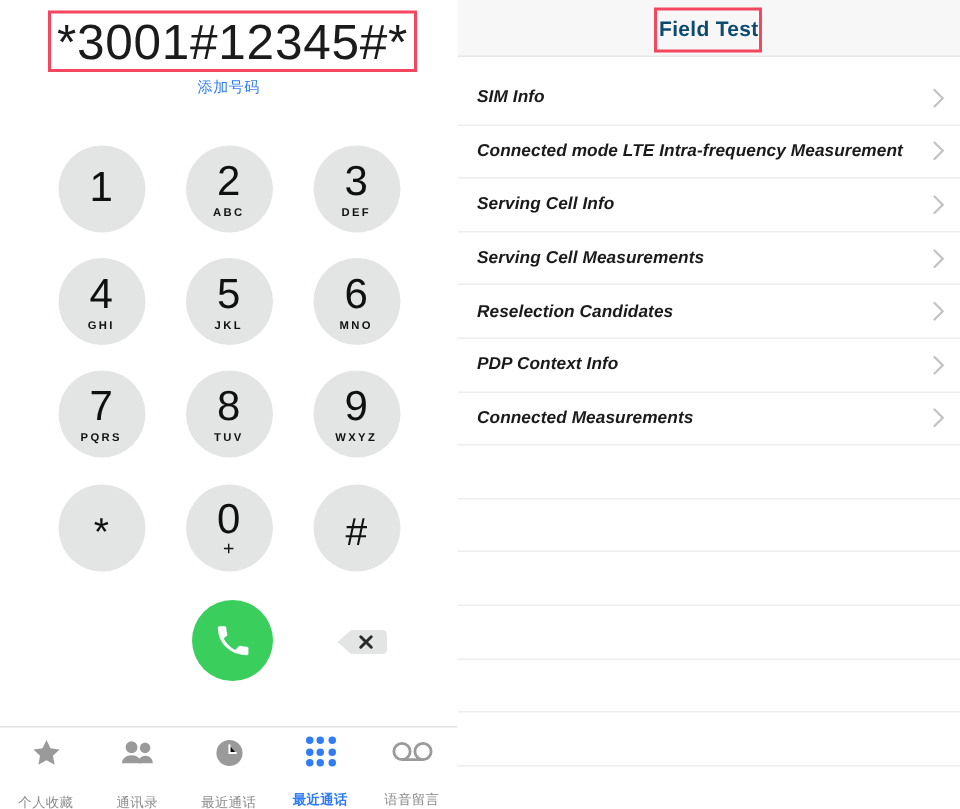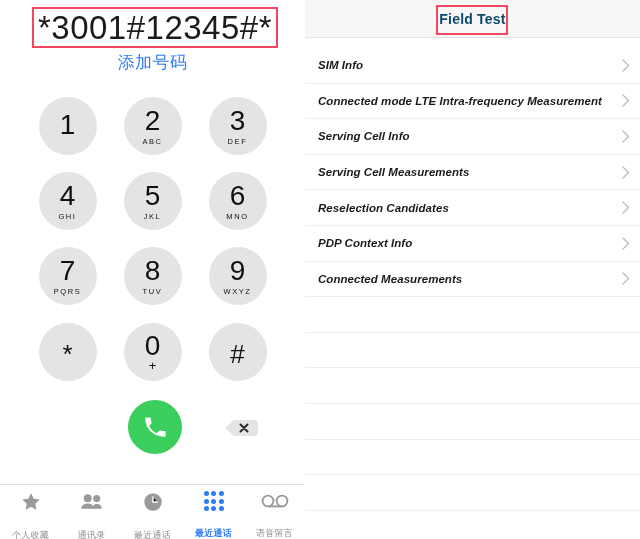--- a/index.html
+++ b/index.html
@@ -29,21 +29,21 @@
     position: absolute; left: 32px; top: 7px;
     width: 246px; height: 41px;
     display: flex; align-items: center; justify-content: center;
     font-size: 33px; letter-spacing: 0.5px;
     color: #1b1b1b; font-weight: 400;
     white-space: nowrap;
   }
   #add-number {
     position: absolute; left: 0; top: 51px; width: 305px;
     text-align: center;
-    font-size: 17px; color: #2f7cf6;
+    font-size: 10px; color: #2f7cf6;
     letter-spacing: 0.4px;
   }
 
   
   #keypad {
     position: absolute; left: 0; top: 97px;
     width: 305px; height: 312px;
   }
   .key-row {
     position: absolute; left: 0; width: 305px; height: 62px;
@@ -58,21 +58,21 @@
     background: #e3e4e4;
     display: flex; flex-direction: column;
     align-items: center; justify-content: center;
     user-select: none;
   }
   .key .digit {
     font-size: 28px; font-weight: 300; color: #101010;
     line-height: 1; letter-spacing: 0px;
   }
   .key .letters {
-    font-size: 7.5px; font-weight: 400; color: #111;
+    font-size: 7.5px; font-weight: 700; color: #111;
     letter-spacing: 1.6px; margin-top: 3px; line-height: 1;
   }
   .key.sym .digit { font-size: 26px; font-weight: 500; margin-top: 3px;}
   .key.zero .digit { font-size: 28px; font-weight: 300; }
   .key.zero .letters { font-size: 13px; font-weight: 400; letter-spacing: 0; margin-top: -1px; }
 
   
   #call-row { position: absolute; left: 0; top: 400px; width: 305px; height: 60px; }
   #call-button {
     position: absolute; left: 128px; top: 0px;

